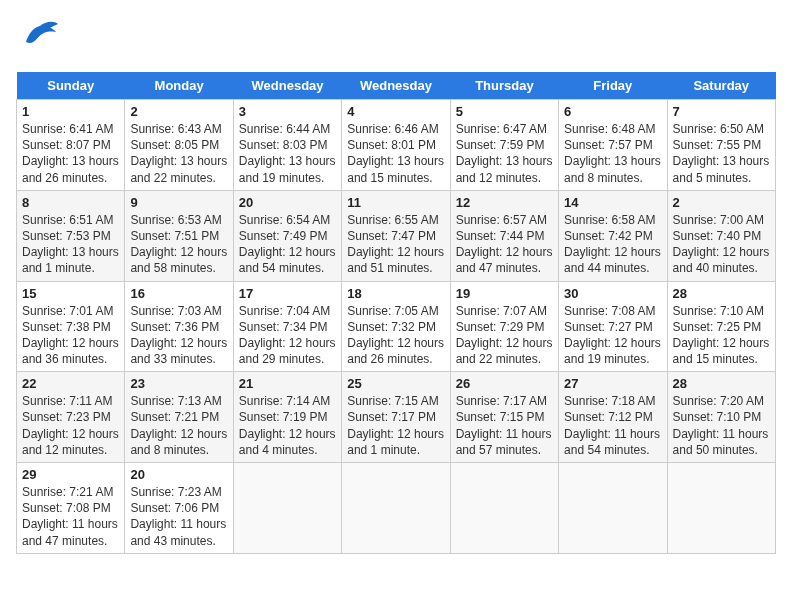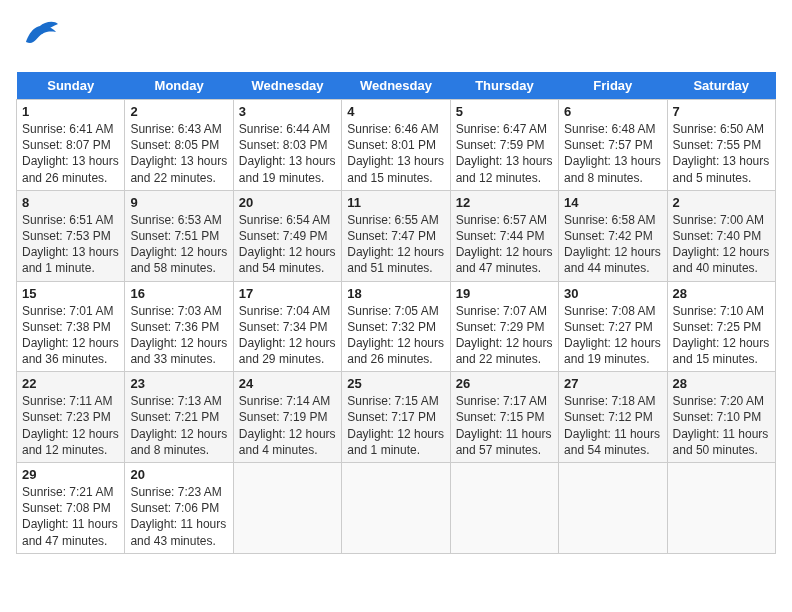--- a/index.html
+++ b/index.html
@@ -221,21 +221,21 @@
       <tr>
         <td>
           <span class="day-num">22</span>
           <div class="day-info">Sunrise: 7:11 AM<br>Sunset: 7:23 PM<br>Daylight: 12 hours and 12 minutes.</div>
         </td>
         <td>
           <span class="day-num">23</span>
           <div class="day-info">Sunrise: 7:13 AM<br>Sunset: 7:21 PM<br>Daylight: 12 hours and 8 minutes.</div>
         </td>
         <td>
-          <span class="day-num">24</span>
+          <span class="day-num">21</span>
           <div class="day-info">Sunrise: 7:14 AM<br>Sunset: 7:19 PM<br>Daylight: 12 hours and 4 minutes.</div>
         </td>
         <td>
           <span class="day-num">25</span>
           <div class="day-info">Sunrise: 7:15 AM<br>Sunset: 7:17 PM<br>Daylight: 12 hours and 1 minute.</div>
         </td>
         <td>
           <span class="day-num">26</span>
           <div class="day-info">Sunrise: 7:17 AM<br>Sunset: 7:15 PM<br>Daylight: 11 hours and 57 minutes.</div>
         </td>

